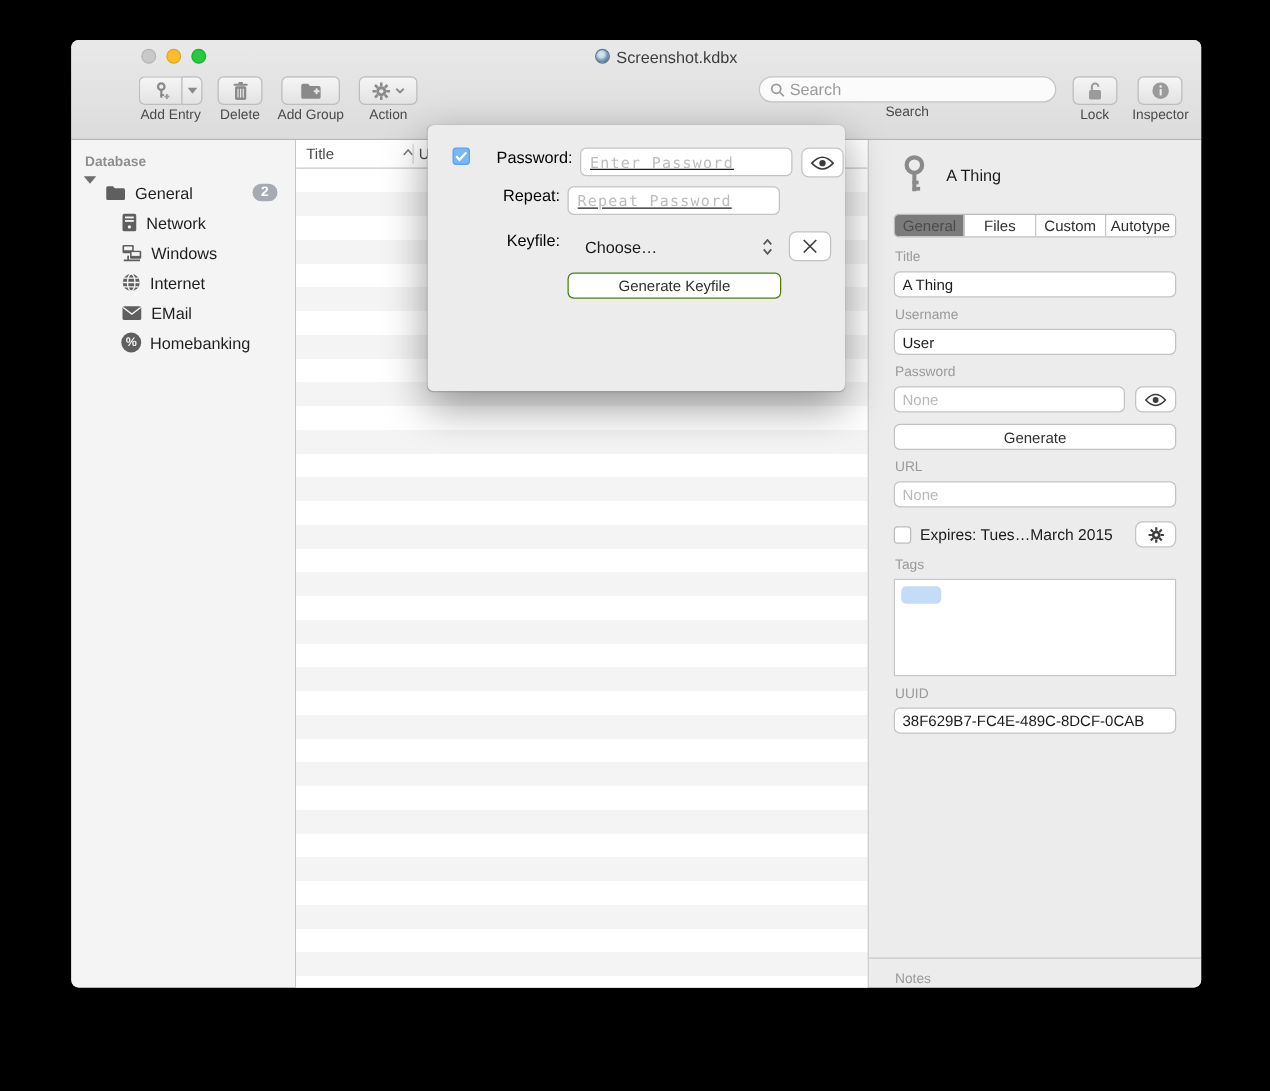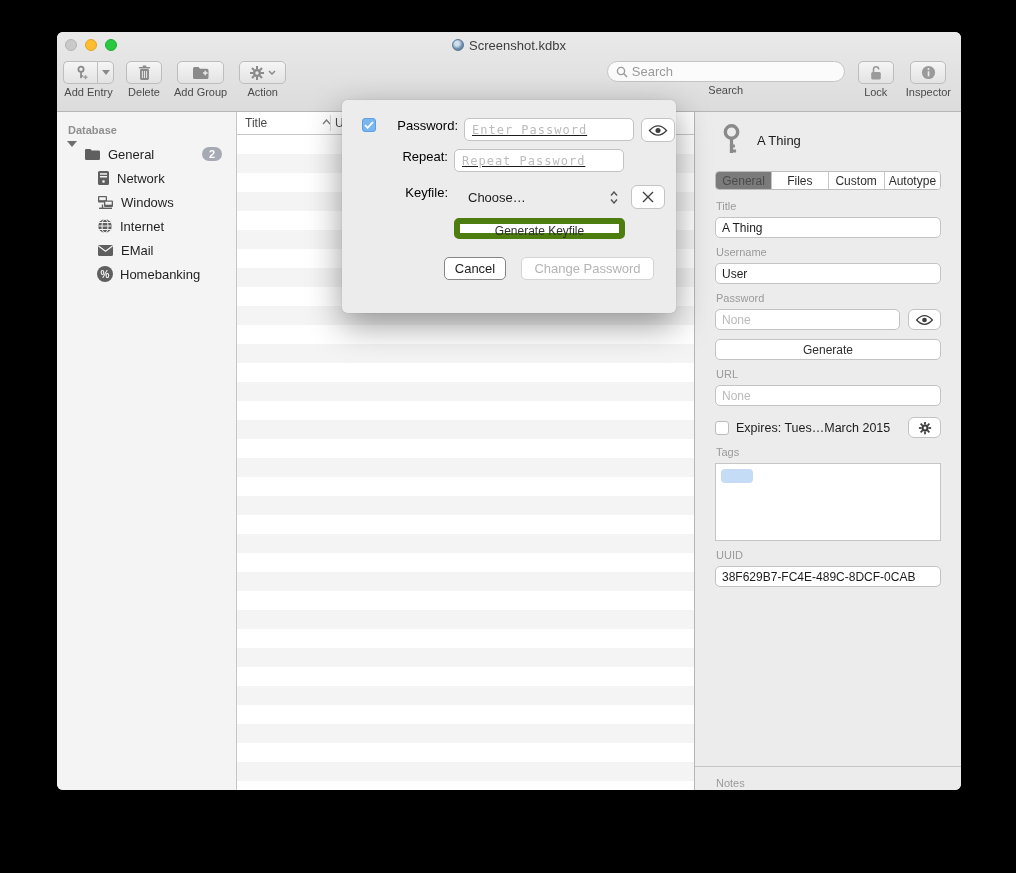--- a/index.html
+++ b/index.html
@@ -1,20 +1,20 @@
 <!DOCTYPE html>
 <html><head>
 <meta charset="utf-8">
 <style>
   * { margin:0; padding:0; box-sizing:border-box; }
   html,body { width:1016px; height:873px; background:#000; font-family:"Liberation Sans", sans-serif; overflow:hidden; }
   .window { position:absolute; left:57px; top:32px; width:904px; height:758px; border-radius:6px; background:#ececec; box-shadow:0 22px 60px rgba(0,0,0,.65); overflow:hidden; }
 
   
-  .chrome { height:80px; background:linear-gradient(#e9e9e9,#dcdcdc); border-bottom:1px solid #b6b6b6; position:relative; }
+  .chrome { height:80px; background:linear-gradient(#e9e9e9,#dcdcdc); border-bottom:1px solid #b6b6b6; position:relative;padding-left:48px; }
   .titlebar { height:26px; position:relative; display:flex; align-items:center; }
   .lights { position:absolute; left:8px; top:7px; display:flex; gap:8px; }
   .light { width:12px; height:12px; border-radius:50%; }
   .light.close { background:#c9c9c9; border:1px solid #b5b5b5; }
   .light.min { background:#febc2e; border:1px solid #e0a524; }
   .light.zoom { background:#28c840; border:1px solid #1eae30; }
   .title-center { margin:0 auto; display:flex; align-items:center; gap:5px; font-size:13px; color:#3e3e3e; }
   .doc-icon { width:12px; height:12px; border-radius:50%; background:radial-gradient(circle at 40% 35%, #cfe0ee 0 25%, #6f90ad 60%, #46637f); border:1px solid #5c7causes; border:1px solid #5c7a94; }
   .toolbar { display:flex; align-items:flex-start; padding:3px 10px 0 6px; gap:12px; height:39px; }
   .tb-item { display:flex; flex-direction:column; align-items:center; }
@@ -78,21 +78,21 @@
   .dialog { position:absolute; left:342px; top:100px; width:334px; height:213px; background:#ececec; border-radius:5px; box-shadow:0 12px 34px rgba(0,0,0,.4), 0 0 1px rgba(0,0,0,.3); z-index:10; padding-top:18px; }
   .dlg-msg { text-align:center; font-size:12.5px; color:#1c1c1c; margin-bottom:12px; }
   .dlg-row { display:flex; margin:0 18px 7px 18px; height:24px; }
   .dlg-lab { width:88px; text-align:right; font-size:13px; color:#000; margin-right:6px; flex:none; }
   .dlg-cb { margin-left:2px; }
   .mono-field { flex:none; width:170px; height:23px; border:1px solid #c3c3c3; border-radius:5px; background:#fff; padding:0 7px; font-family:"DejaVu Sans Mono",monospace; font-size:12px; letter-spacing:1px; color:#1c1c1c;text-decoration:underline; }
   .mono-field::placeholder { color:#bcbcbc; }
   .dlg-sq { margin-left:7px; width:34px; height:24px; }
   .popup { flex:none; width:170px; display:flex; align-items:center; font-size:13px; color:#1c1c1c; padding-left:14px; }
   .popup .stepper { margin-left:auto; margin-right:6px; }
-  .gen-key { margin:2px 0 0 112px; width:171px; height:21px; background:#fff; border:6px solid #4d7c0f; border-radius:5px; font-size:12px; color:#2f2f2f; font-family:"Liberation Sans",sans-serif; }
+  .gen-key { margin:2px 0 0 112px; width:171px; height:21px; background:#fff; border:1px solid #4d7c0f; border-radius:5px; font-size:12px; color:#2f2f2f; font-family:"Liberation Sans",sans-serif; }
   .dlg-actions { display:flex; gap:15px; justify-content:flex-end; margin:18px 22px 0 0; }
   .btn { height:23px; border-radius:5px; font-size:13px; font-family:"Liberation Sans",sans-serif; background:#fff; }
   .btn-cancel { width:62px; border:1px solid #858585; color:#1c1c1c; }
   .btn-disabled { width:133px; border:1px solid #d4d4d4; color:#b4b4b4; }
 </style>
 </head>
 <body>
 
 <div class="window">
 
@@ -428,17 +428,13 @@
       <span class="icon">
         <svg width="12" height="12" viewBox="0 0 12 12">
             <path d="M1 1l10 10M11 1L1 11" stroke="#3c3c3c" stroke-width="1.3"></path>
           </svg>
       </span>
     </div>
   </div>
 
   <button class="gen-key">Generate Keyfile</button>
 
-  <div class="dlg-actions">
-    <button class="btn btn-cancel">Cancel</button>
-    <button class="btn btn-disabled">Change Password</button>
-  </div>
 </div>
 
 </body></html>

